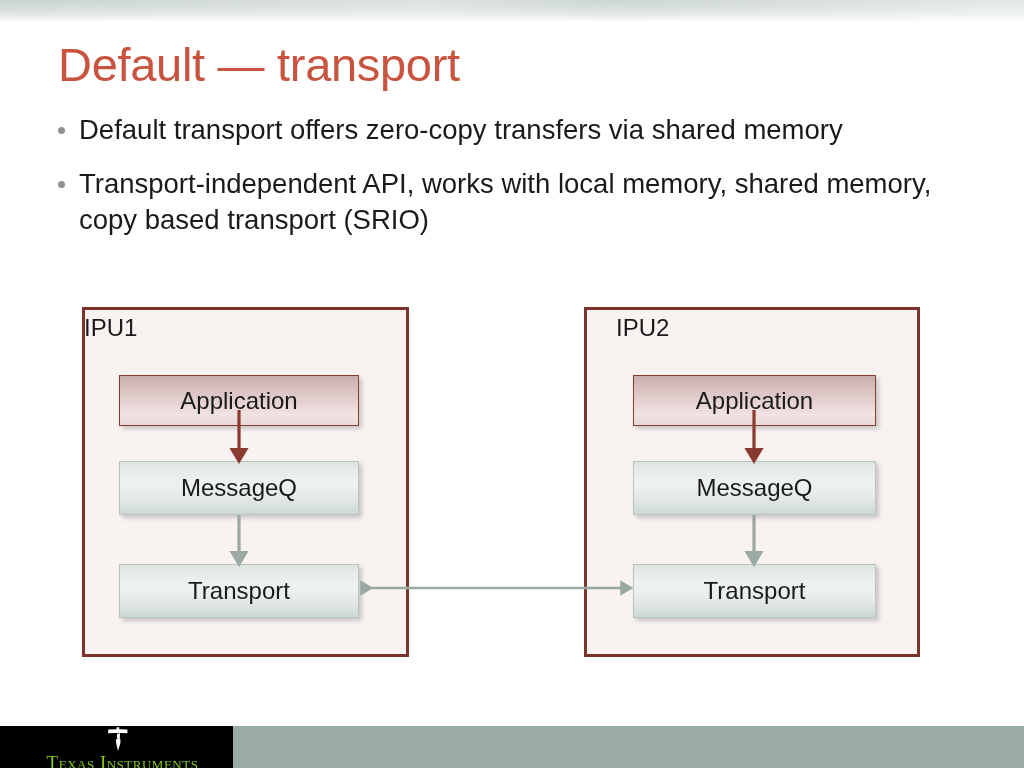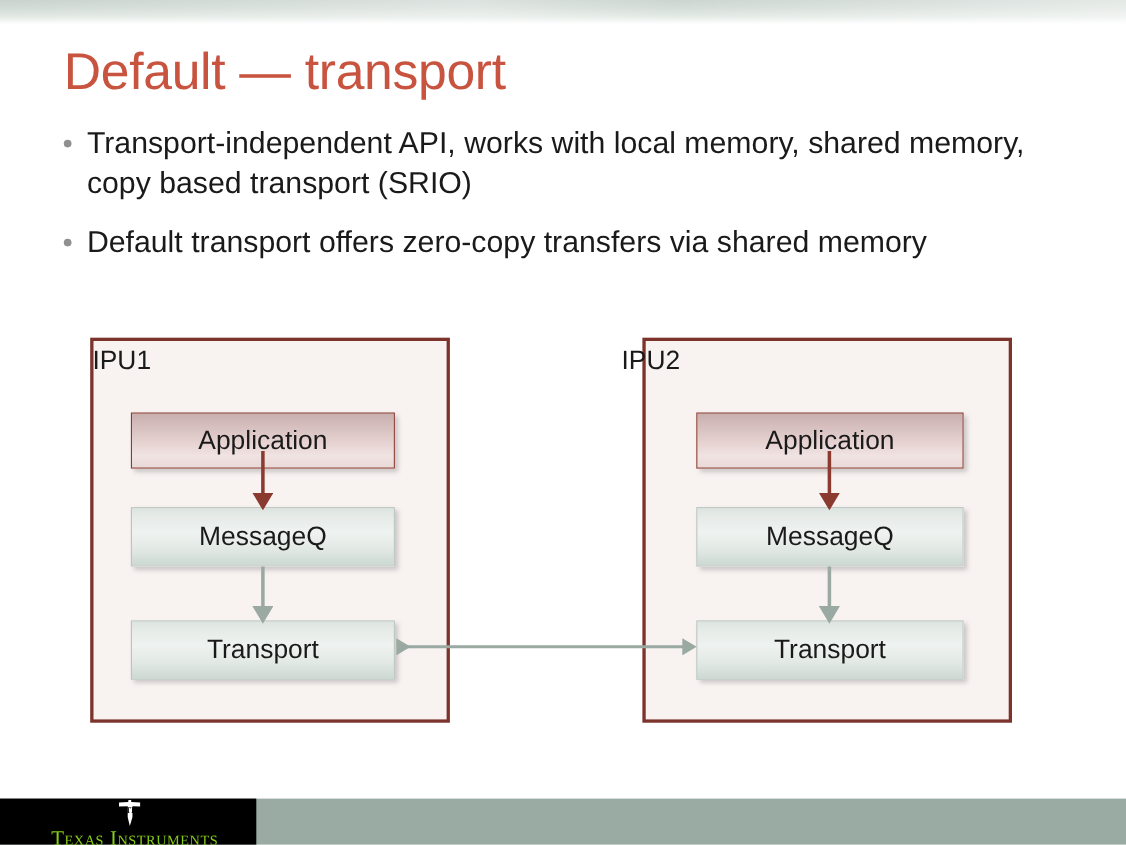--- a/index.html
+++ b/index.html
@@ -88,21 +88,21 @@
   #ipu1-box { left: 82px; top: 307px; width: 327px; height: 350px; }
   #ipu2-box { left: 584px; top: 307px; width: 336px; height: 350px; }
 
   .ipu-label {
     position: absolute;
     font-size: 24px;
     color: #1a1a1a;
     line-height: 28px;
   }
   #ipu1-label { left: 84px; top: 314px; }
-  #ipu2-label { left: 565px; top: 314px; text-align: right; }
+  #ipu2-label { left: 616px; top: 314px; text-align: right; }
 
   .node {
     position: absolute;
     box-sizing: border-box;
     display: flex;
     align-items: center;
     justify-content: center;
     font-size: 24px;
     color: #1a1a1a;
     box-shadow: 3px 3px 4px rgba(120,120,120,0.35);
@@ -175,27 +175,27 @@
 </head>
 <body>
 
 <div class="top-band">
   <div class="top-band-sheen"></div>
 </div>
 
 <div class="slide-title">Default — transport</div>
 
 <div class="bullets">
+  <div class="bullet-row">
+    <div class="bullet-dot"></div>
+    <div class="bullet-text">Default transport offers zero-copy transfers via shared memory</div>
+  </div>
   <div class="bullet-row wrap">
     <div class="bullet-dot"></div>
     <div class="bullet-text">Transport-independent API, works with local memory, shared memory, copy based transport (SRIO)</div>
-  </div>
-  <div class="bullet-row">
-    <div class="bullet-dot"></div>
-    <div class="bullet-text">Default transport offers zero-copy transfers via shared memory</div>
   </div>
 </div>
 
 <div class="diagram">
 
   <div class="ipu-box" id="ipu1-box"></div>
   <div class="ipu-label" id="ipu1-label">IPU1</div>
 
   <div class="node node-app" id="ipu1-app">
     <span>Application</span>

